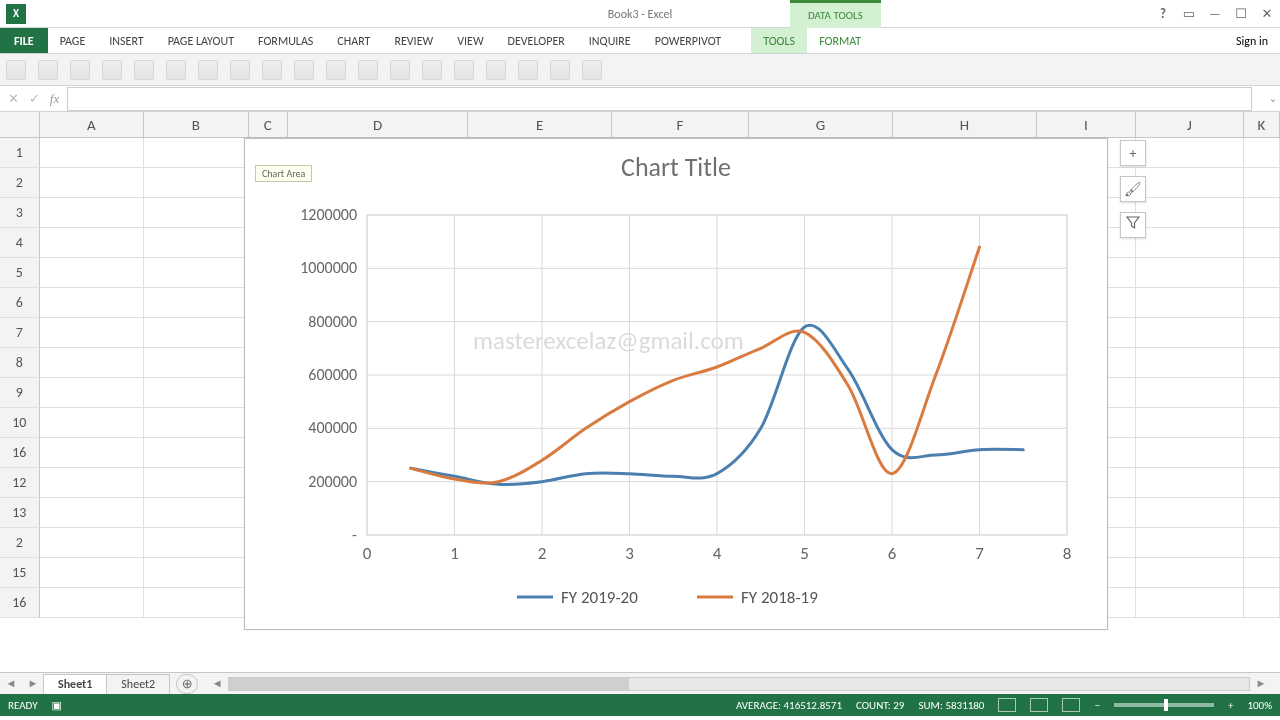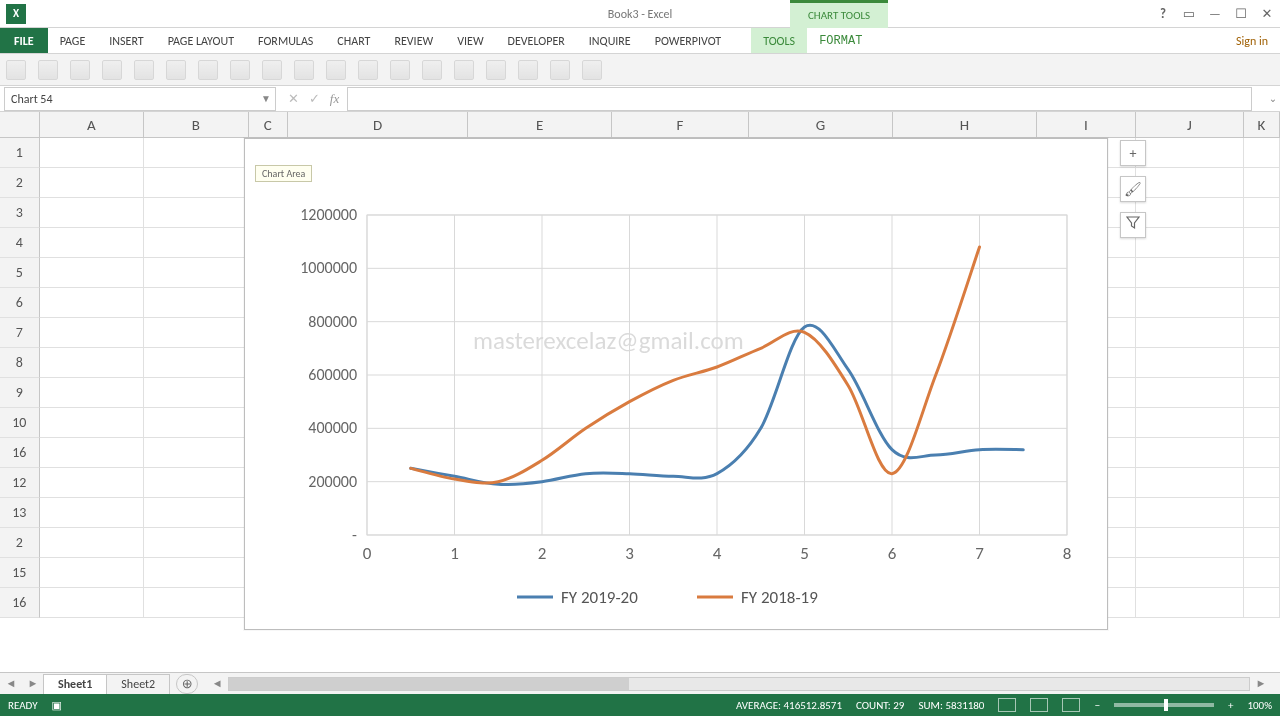--- a/index.html
+++ b/index.html
@@ -12,22 +12,22 @@
 .chart-tools-tab { position: absolute; left: 790px; top: 0; height: 28px; padding: 0 18px; background: #d3f0d3; border-top: 3px solid #3b8a3b; color: #3b8a3b; font-size: 11px; display: flex; align-items: center; }
 .win-ctrls { margin-left: auto; display: flex; align-items: center; }
 .win-ctrls > div { width: 26px; height: 24px; display: flex; align-items: center; justify-content: center; color: #666; font-size: 13px; }
 .help-icon { font-weight: bold; }
 
 
 .ribbon-tabs { height: 26px; display: flex; align-items: stretch; background: #fff; border-bottom: 1px solid #d4d4d4; }
 .ribbon-tab { padding: 0 12px; font-size: 12px; color: #444; display: flex; align-items: center; cursor: pointer; }
 .ribbon-tab.file { background: #217346; color: #fff; font-weight: bold; padding: 0 14px; }
 .ribbon-tab.active { background: #d3f0d3; color: #3b8a3b; }
-.ribbon-tab.active2 { color: #3b8a3b; font-family: Liberation Mono, monospace; }
-.signin { margin-left: auto; padding: 0 12px; font-size: 12px; color: #a16207; display: flex; align-items: center; }
+.ribbon-tab.active2 { color: #3b8a3b; }
+.signin { margin-left: auto; padding: 0 12px; font-size: 12px; color: #000000; display: flex; align-items: center; }
 
 
 .ribbon-cmds { height: 32px; background: #f3f3f3; border-bottom: 1px solid #d4d4d4; display: flex; align-items: center; padding: 0 6px; gap: 12px; }
 .cmd { width: 20px; height: 20px; background: linear-gradient(#eee,#ddd); border: 1px solid #ccc; border-radius: 2px; opacity: .7; }
 
 
 .formula-row { height: 26px; display: flex; align-items: center; border-bottom: 1px solid #d4d4d4; }
 .name-box { width: 272px; height: 24px; border: 1px solid #ccc; margin: 0 4px; display: flex; align-items: center; padding: 0 6px; font-size: 12px; color: #444; position: relative; }
 .name-box .dd { position: absolute; right: 4px; color: #888; font-size: 10px; }
 .fx-ctrls { display: flex; align-items: center; gap: 10px; padding: 0 8px; color: #bbb; font-size: 13px; }
@@ -73,21 +73,21 @@
 .zoom-slider::after { content:""; position: absolute; left: 50%; top: -4px; width: 4px; height: 12px; background: #fff; }
 
 svg text { font-family: Calibri, sans-serif; }
 </style>
 </head>
 <body>
 
 <div class="titlebar">
   <div class="app-icon">X</div>
   <div class="doc-title">Book3 - Excel</div>
-  <div class="chart-tools-tab">CHART TOOLS</div>
+  <div class="chart-tools-tab">DATA TOOLS</div>
   <div class="win-ctrls">
     <div class="help-icon">?</div>
     <div>▭</div>
     <div>—</div>
     <div>☐</div>
     <div>✕</div>
   </div>
 </div>
 
 <div class="ribbon-tabs">
@@ -124,24 +124,20 @@
   <div class="cmd"></div>
   <div class="cmd"></div>
   <div class="cmd"></div>
   <div class="cmd"></div>
   <div class="cmd"></div>
   <div class="cmd"></div>
   <div class="cmd"></div>
 </div>
 
 <div class="formula-row">
-  <div class="name-box">
-    <span>Chart 54</span>
-    <span class="dd">▼</span>
-  </div>
   <div class="fx-ctrls">
     <span>✕</span>
     <span>✓</span>
     <span class="fx-label">fx</span>
   </div>
   <div class="formula-input"></div>
   <div class="formula-expand">⌄</div>
 </div>
 
 <div class="sheet-area">
@@ -381,20 +377,21 @@
         <div class="cell" style="width: 160px;"></div>
         <div class="cell" style="width: 160px;"></div>
         <div class="cell" style="width: 110px;"></div>
         <div class="cell" style="width: 120px;"></div>
         <div class="cell" style="width: 40px;"></div>
       </div>
     </div>
 
   <div class="chart-obj">
     <div class="chart-tooltip">Chart Area</div>
+    <div class="chart-title">Chart Title</div>
     <div class="watermark">masterexcelaz@gmail.com</div>
     <div class="plot-wrap">
       <svg id="chart-svg" width="820" height="410">
           <rect x="100" y="10" width="700" height="320" fill="none" stroke="#d9d9d9"></rect>
           <line x1="100" x2="800" y1="330" y2="330" stroke="#d9d9d9"></line>
           <text x="90" y="335" text-anchor="end" font-size="16" fill="#666">-</text>
           <line x1="100" x2="800" y1="276.6666666666667" y2="276.6666666666667" stroke="#d9d9d9"></line>
           <text x="90" y="281.6666666666667" text-anchor="end" font-size="16" fill="#666">200000</text>
           <line x1="100" x2="800" y1="223.33333333333334" y2="223.33333333333334" stroke="#d9d9d9"></line>
           <text x="90" y="228.33333333333334" text-anchor="end" font-size="16" fill="#666">400000</text>

